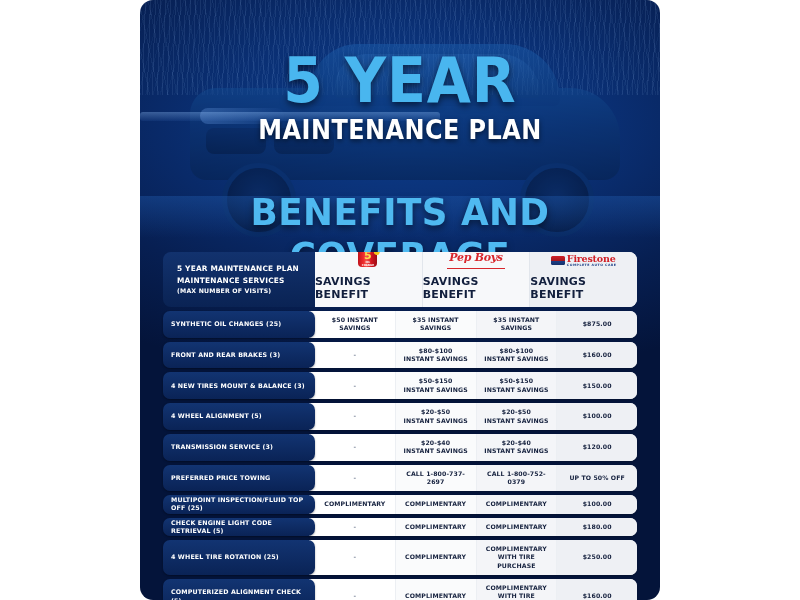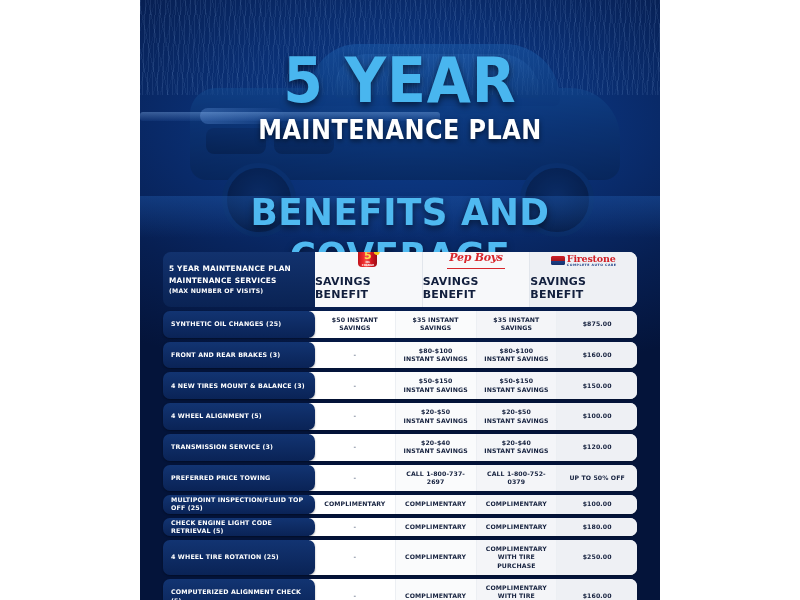--- a/index.html
+++ b/index.html
@@ -15,20 +15,21 @@
     background: #ffffff;
   }
   
   #poster {
     position: absolute;
     left: 140px; top: 0; width: 520px; height: 600px;
     background:
       radial-gradient(ellipse 520px 260px at 52% 20%, #0d3f8f 0%, #0a2f73 38%, #071f52 70%, #04143a 100%),
       linear-gradient(#04143a, #04143a);
     overflow: hidden;
+    border-radius: 13px;
   }
   
   #tree-texture {
     position: absolute; left:0; top:0; width:520px; height:95px;
     background:
       repeating-linear-gradient(92deg, rgba(160,195,240,.13) 0 1px, rgba(0,0,0,0) 1px 5px),
       repeating-linear-gradient(78deg, rgba(140,180,230,.10) 0 1px, rgba(0,0,0,0) 1px 9px),
       repeating-linear-gradient(104deg, rgba(120,165,225,.08) 0 1px, rgba(0,0,0,0) 1px 7px);
     opacity:.85;
   }
@@ -110,21 +111,21 @@
   #table {
     position:absolute; left: 23px; top: 252px; width: 474px;
   }
   .t-head {
     display:flex; align-items:stretch; height:55px;
   }
   .th-left {
     width: 152px; flex:0 0 152px;
     background: linear-gradient(180deg,#12326e 0%, #0a2354 100%);
     border-radius: 8px 0 0 8px;
-    display:flex; align-items:center; padding-left: 6px;
+    display:flex; align-items:center; padding-left: 14px;
   }
   .th-left-txt {
     color:#ffffff; font-weight:800; font-size:7.4px; line-height:1.55;
     letter-spacing:.2px; font-family:"DejaVu Sans", sans-serif;
   }
   .th-left-txt .small { font-size:6.2px; }
   .th-cells {
     flex:1 1 auto; display:flex; background:#f7f8fa;
     border-radius: 0 8px 8px 0; overflow:hidden;
   }

